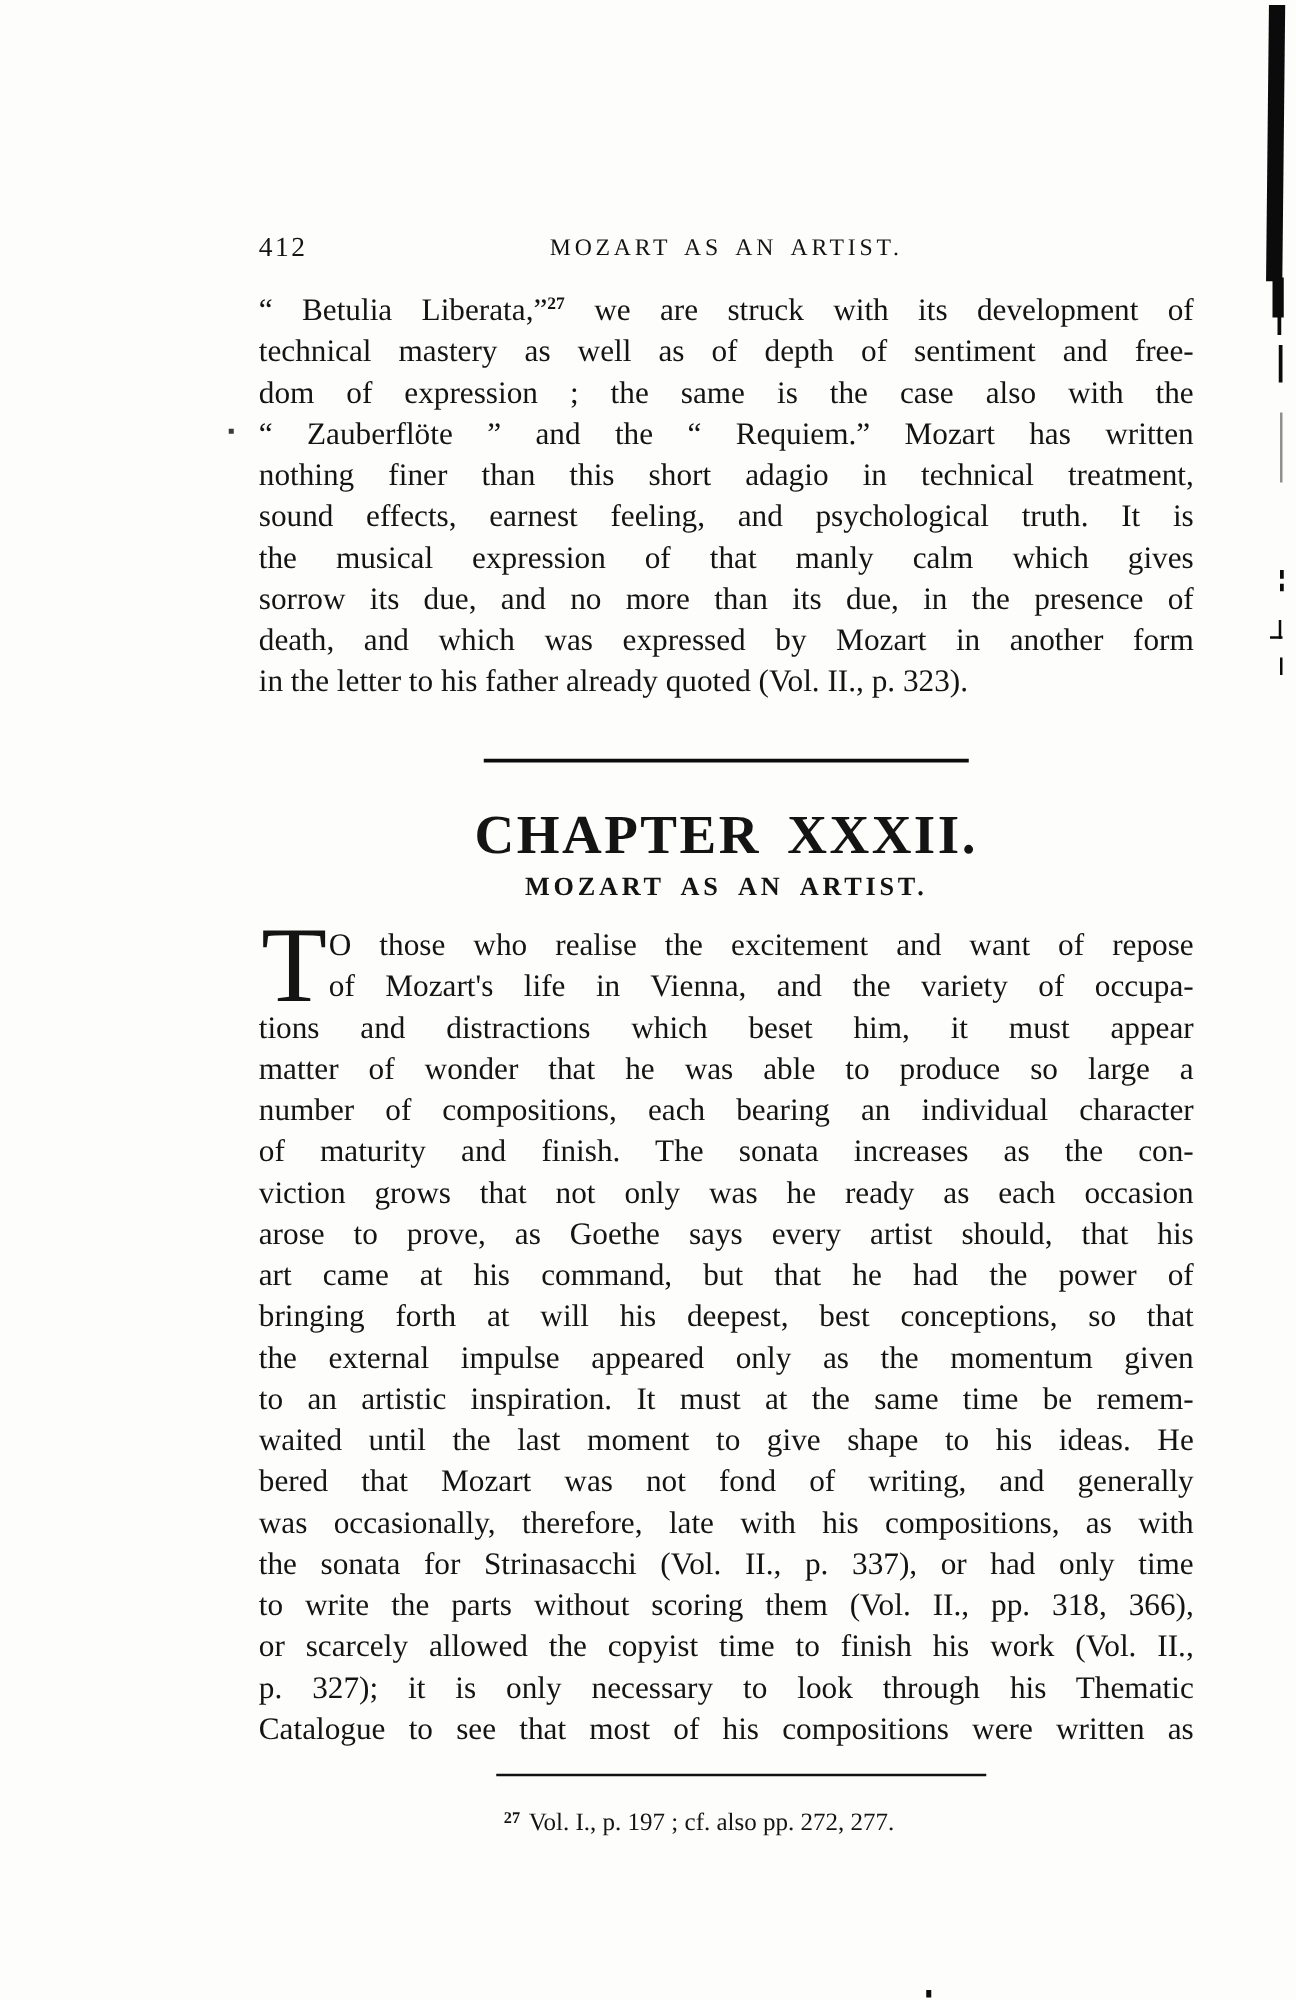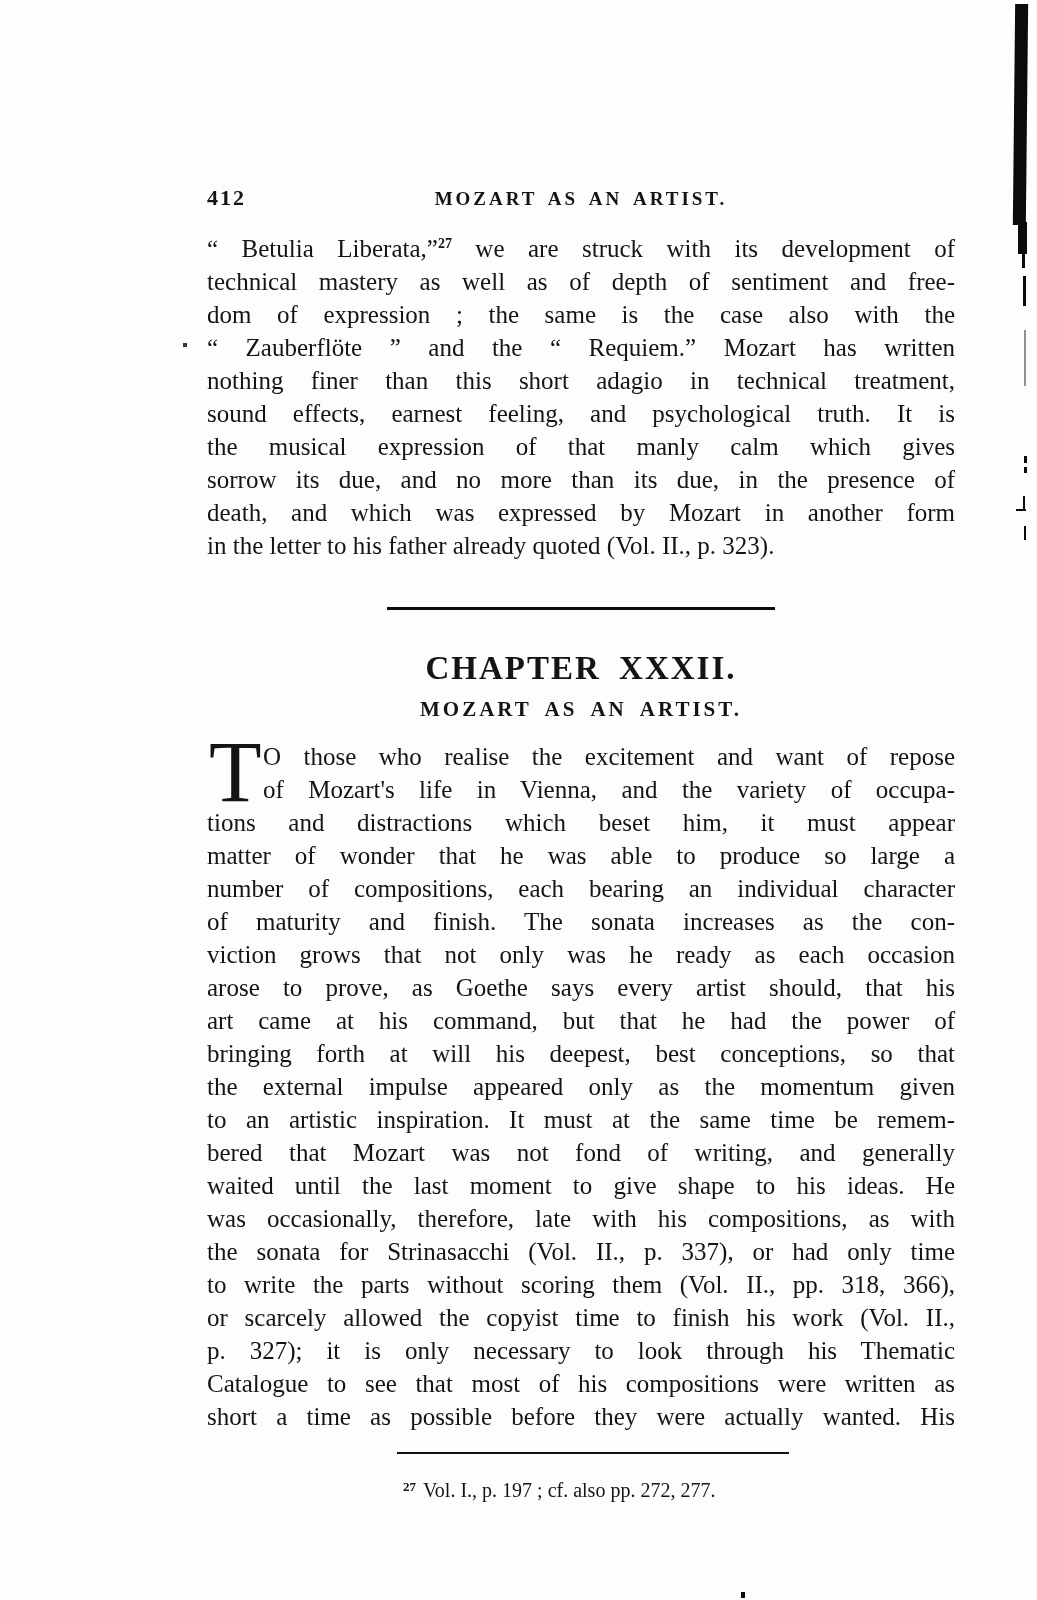--- a/index.html
+++ b/index.html
@@ -15,21 +15,21 @@
   }
 
   .text-col {
     position: absolute;
     left: 207px;
     top: 185px;
     width: 748px;
   }
 
   
-  .running-header { position: relative; height: 26px; font-weight: bold; }
+  .running-header { position: relative; height: 26px; font-weight: normal; }
   .page-number {
     position: absolute; left: 0; top: 0;
     font-size: 22px; letter-spacing: 2px; line-height: 26px;
   }
   .running-title {
     position: absolute; left: 0; right: 0; top: 2px;
     text-align: center;
     font-size: 19px; letter-spacing: 3px; line-height: 24px;
     word-spacing: 4px;
   }
@@ -53,21 +53,21 @@
     vertical-align: 9px;
     font-weight: bold;
   }
 
   .rule { background: #0c0c0c; }
   .chapter-rule { margin: 45px auto 0 auto; width: 388px; height: 3px; }
 
   .chapter-title {
     margin: 38px 0 0 0;
     text-align: center;
-    font-size: 33px; line-height: 40px;
+    font-size: 44px; line-height: 40px;
     letter-spacing: 2px; word-spacing: 8px;
     font-weight: bold;
   }
   .chapter-subtitle {
     margin: 8px 0 0 0;
     text-align: center;
     font-size: 21px; line-height: 26px;
     letter-spacing: 3px; word-spacing: 6px;
     font-weight: bold;
   }
@@ -142,29 +142,28 @@
         <div class="line">tions and distractions which beset him, it must appear</div>
         <div class="line">matter of wonder that he was able to produce so large a</div>
         <div class="line">number of compositions, each bearing an individual character</div>
         <div class="line">of maturity and finish. The sonata increases as the con-</div>
         <div class="line">viction grows that not only was he ready as each occasion</div>
         <div class="line">arose to prove, as Goethe says every artist should, that his</div>
         <div class="line">art came at his command, but that he had the power of</div>
         <div class="line">bringing forth at will his deepest, best conceptions, so that</div>
         <div class="line">the external impulse appeared only as the momentum given</div>
         <div class="line">to an artistic inspiration. It must at the same time be remem-</div>
+        <div class="line">waited until the last moment to give shape to his ideas. He</div>
         <div class="line">bered that Mozart was not fond of writing, and generally</div>
-        <div class="line">waited until the last moment to give shape to his ideas. He</div>
         <div class="line">was occasionally, therefore, late with his compositions, as with</div>
         <div class="line">the sonata for Strinasacchi (Vol. II., p. 337), or had only time</div>
         <div class="line">to write the parts without scoring them (Vol. II., pp. 318, 366),</div>
         <div class="line">or scarcely allowed the copyist time to finish his work (Vol. II.,</div>
         <div class="line">p. 327); it is only necessary to look through his Thematic</div>
         <div class="line">Catalogue to see that most of his compositions were written as</div>
-        <div class="line">short a time as possible before they were actually wanted. His</div>
       </div>
 
     <div class="rule footnote-rule"></div>
 
     <div class="footnote">
       <sup class="fn-mark">27</sup><span>Vol. I., p. 197 ; cf. also pp. 272, 277.</span>
     </div>
 
   </div>
 

